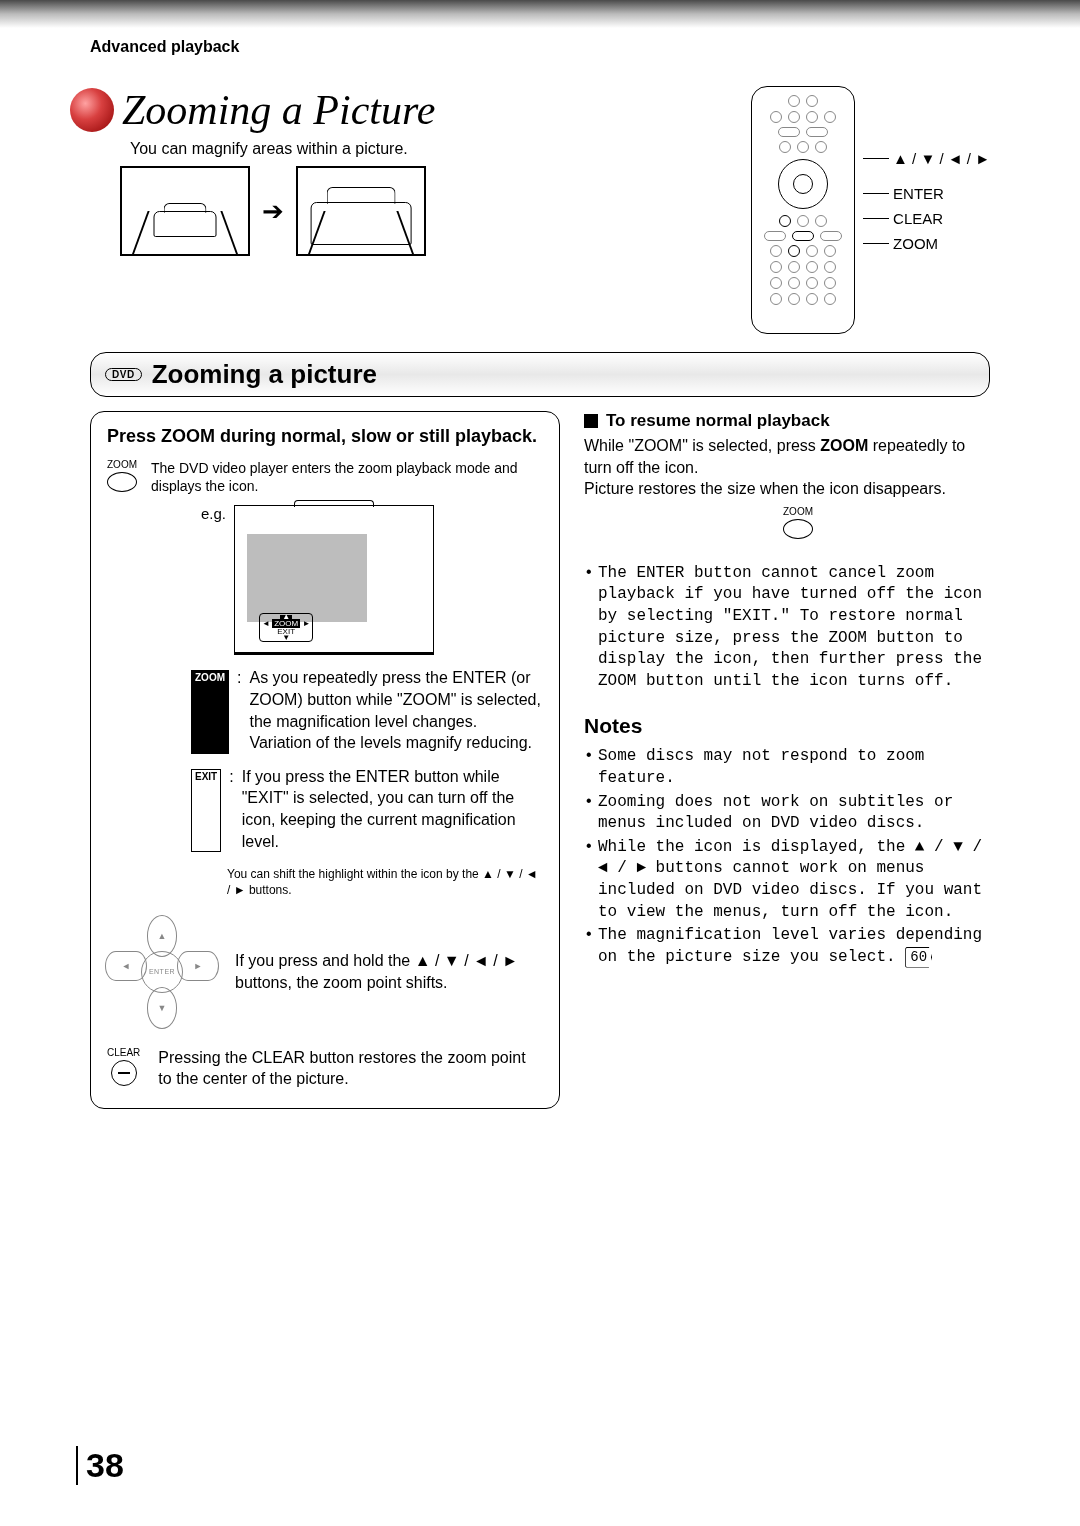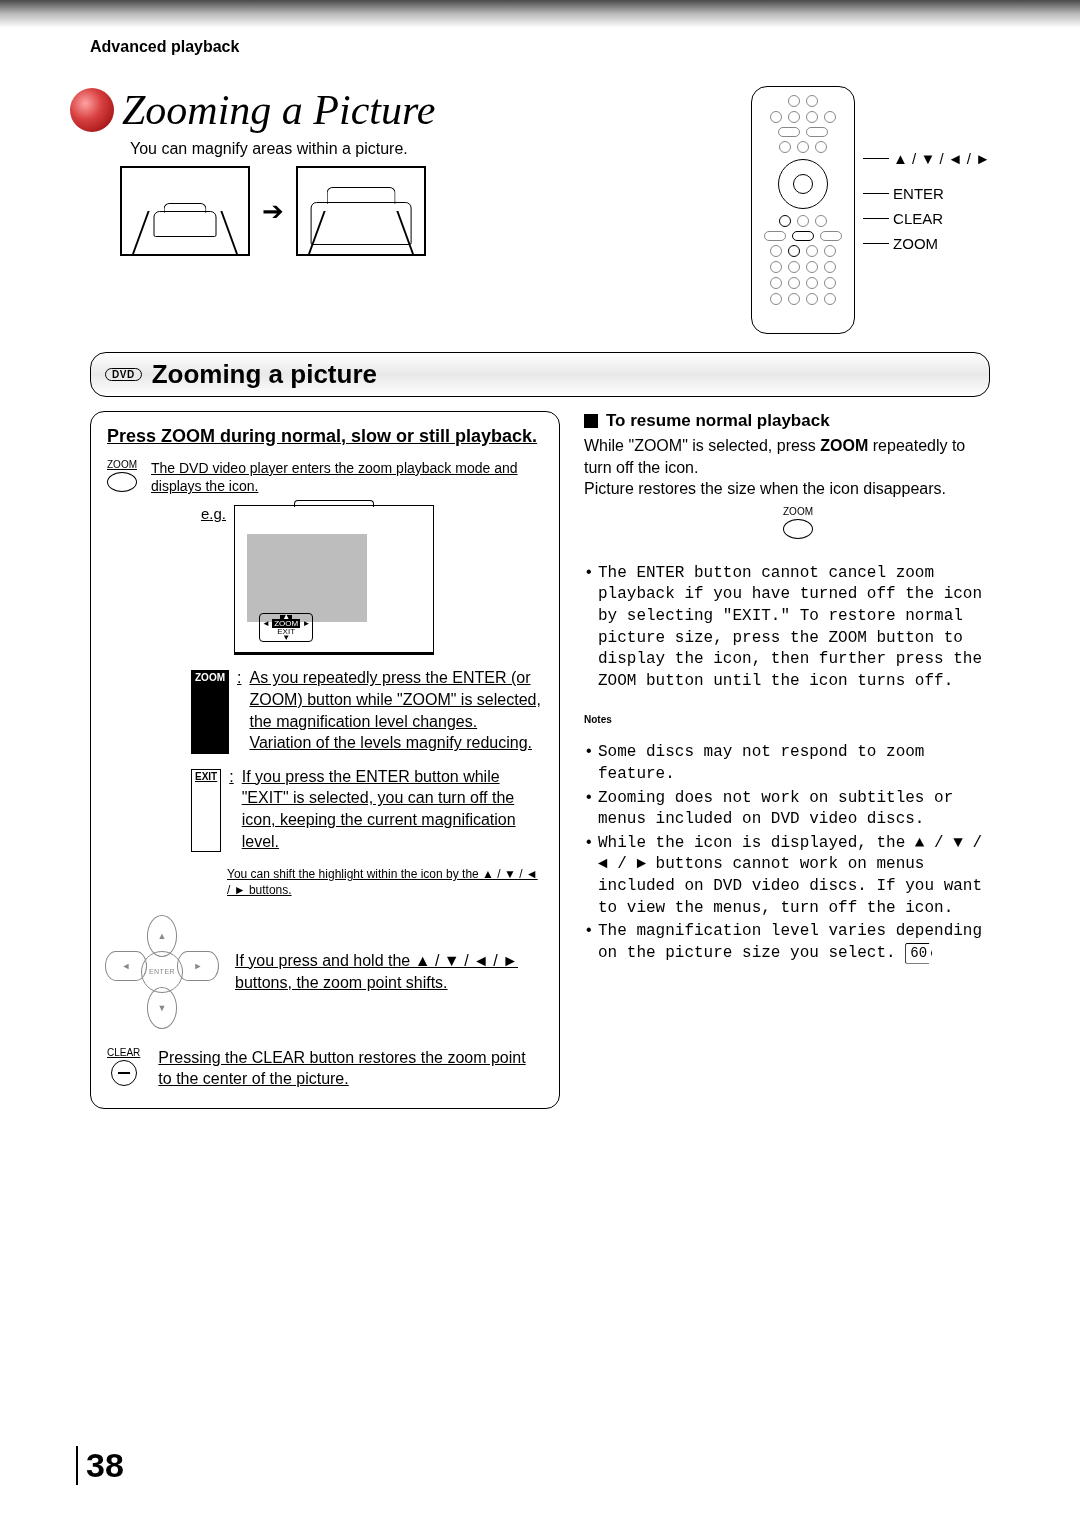--- a/index.html
+++ b/index.html
@@ -93,21 +93,20 @@
   }
   .dvd-heading h2 { font-size: 26px; font-weight:bold; }
 
   .cols { display:flex; gap: 24px; align-items:flex-start; }
   .colL { width: 470px; }
   .colR { flex:1; }
 
   .panel {
     border:1.5px solid #000; border-radius: 14px;
     padding: 14px 16px 18px 16px;
-    text-decoration: underline;
   }
   .panel h3 { font-size: 18px; margin-bottom: 12px; }
   .step { display:flex; gap: 14px; margin-bottom: 8px; align-items:flex-start;}
   .zoom-btn { display:flex; flex-direction:column; align-items:center; gap:2px; font-size:10px; }
   .zoom-btn .ov { width:30px; height:20px; border:1.5px solid #000; border-radius:50%; }
   .step p { font-size:14px; line-height:1.3; }
 
   .eg-row { display:flex; gap: 8px; align-items:flex-start; margin: 10px 0 12px 94px;}
   .eg-label{ font-size:15px; }
   .tv {
@@ -155,21 +154,21 @@
   .clear-btn .circ { width:26px; height:26px; border:1.5px solid #000; border-radius:50%;
                      display:flex; align-items:center; justify-content:center;}
   .clear-btn .dash { width:12px; height:2px; background:#000;}
 
   .colR h4 { font-size:17px; font-weight:bold; display:flex; align-items:center; gap:8px; margin-bottom:4px;}
   .sq { width:14px; height:14px; background:#000; display:inline-block;}
   .colR p, .colR li { font-size:16px; line-height:1.35; }
   .colR ul { list-style:none; margin-top:4px;}
   .colR ul li { position:relative; padding-left:14px; margin-bottom:2px;font-family:Liberation Mono, monospace;}
   .colR ul li::before{ content:"•"; position:absolute; left:0;}
-  .notes-h { font-weight:bold; font-size:10px; margin-top:22px; margin-bottom:17px;}
+  .notes-h { font-weight:bold; font-size:21px; margin-top:22px; margin-bottom:8px;}
   .ref { display:inline-flex; align-items:center; border:1.2px solid #000;
          padding:0 4px; font-size:14px; border-radius:2px;
          clip-path: polygon(0 0, 88% 0, 100% 50%, 88% 100%, 0 100%);}
   .arrows { font-family: Arial, sans-serif; }
 
   .pagenum {
     position:absolute; left:76px; bottom:41px;
     font-size:34px; font-weight:bold; border-left:2px solid #000;
     padding-left:8px;
   }

